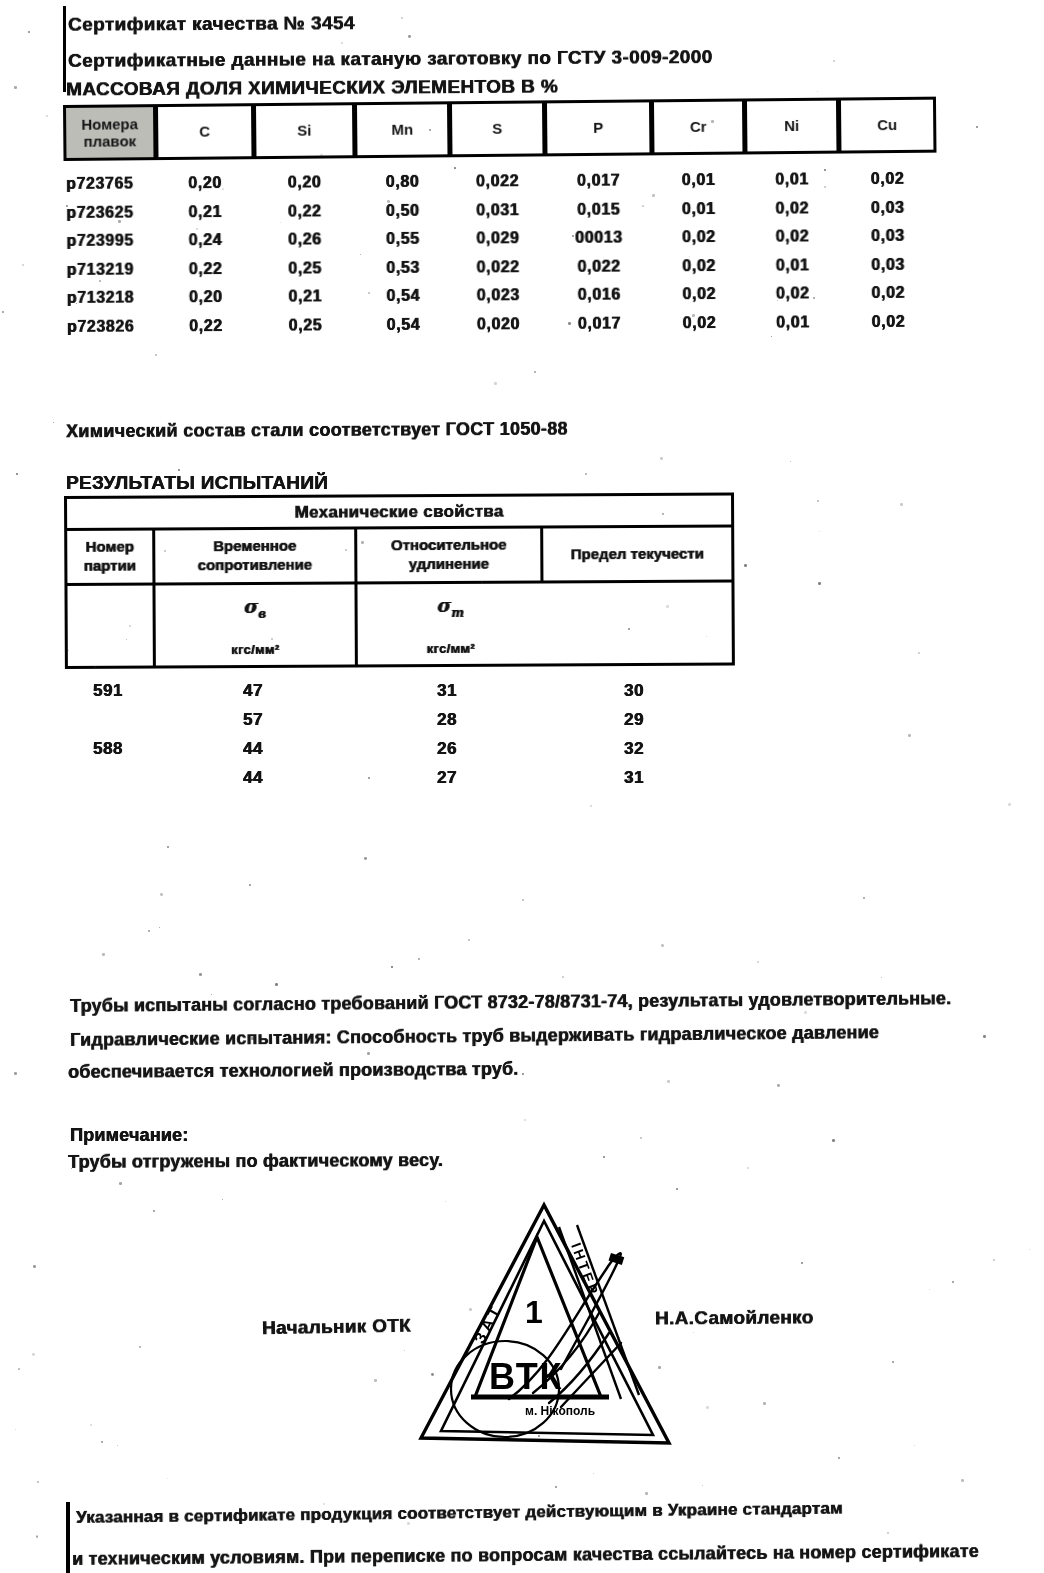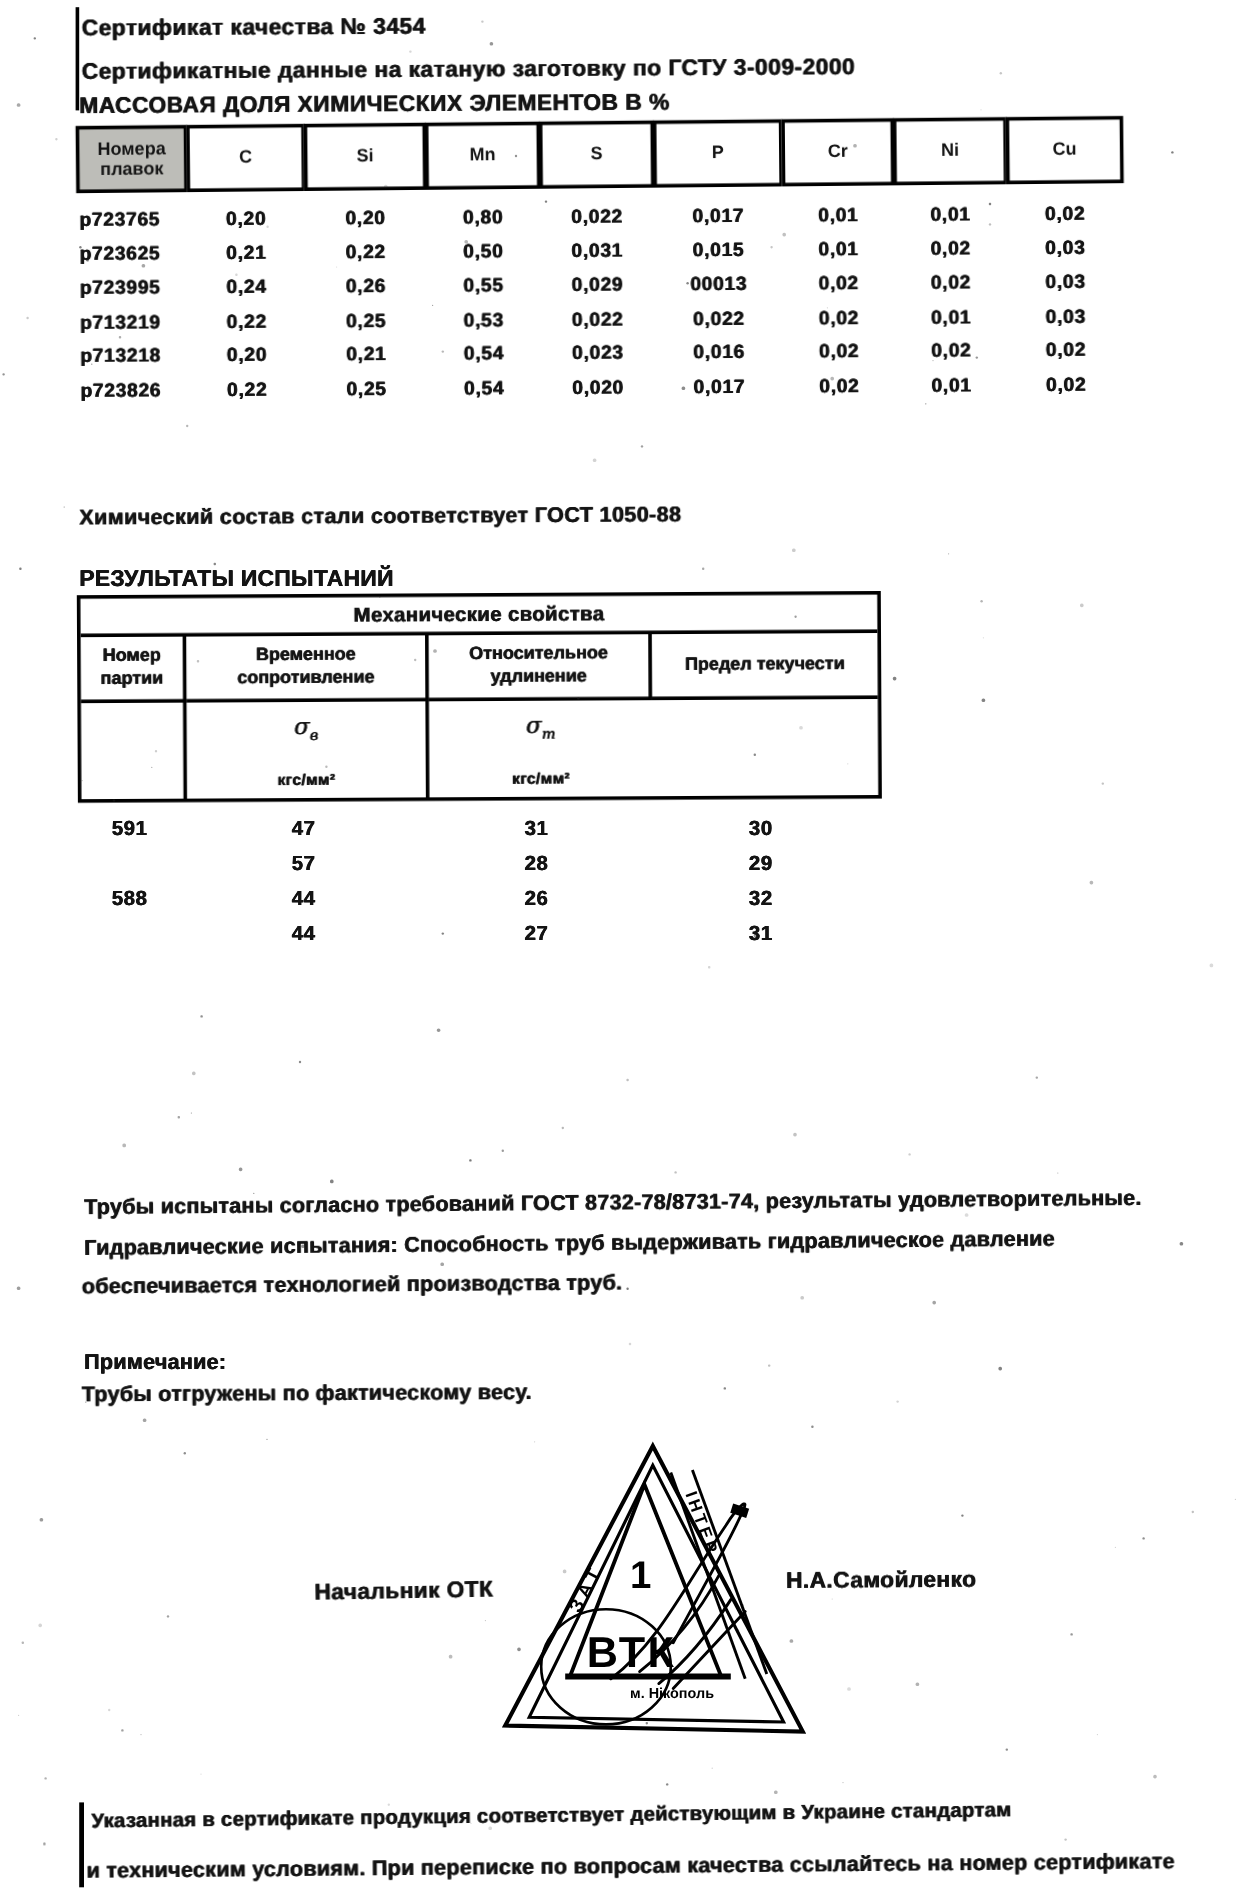--- a/index.html
+++ b/index.html
@@ -47,21 +47,21 @@
   .mech-grid > div:last-child{border-right:none;}
   .mech-headrow > div{
     height:52px;border-bottom:3px solid #000;
     display:flex;align-items:center;justify-content:center;text-align:center;
     font-size:15px;font-weight:700;line-height:1.25;padding:0 8px;
   }
   .mech-symrow > div{
     height:80px;display:flex;flex-direction:column;align-items:center;justify-content:space-between;
     padding:10px 0 8px 0;box-sizing:border-box;
   }
-  .sym{font-family:"DejaVu Serif",serif;font-style:italic;font-size:19px;font-weight:400;}
+  .sym{font-family:"DejaVu Serif",serif;font-style:italic;font-size:19px;font-weight:700;}
   .sym sub{font-size:12px;}
   .unit{font-size:13px;font-weight:700;letter-spacing:0.3px;}
   #mech-body{left:64px;top:676px;width:664px;display:grid;grid-template-columns:88px 202px 186px 1fr;}
   #mech-body .mc{
     height:29px;font-size:17px;font-weight:700;letter-spacing:0.5px;
     display:flex;align-items:center;justify-content:center;
   }
   
   .body-line{font-size:18px;font-weight:700;letter-spacing:0.2px;white-space:nowrap;transform-origin:left top;}
   

